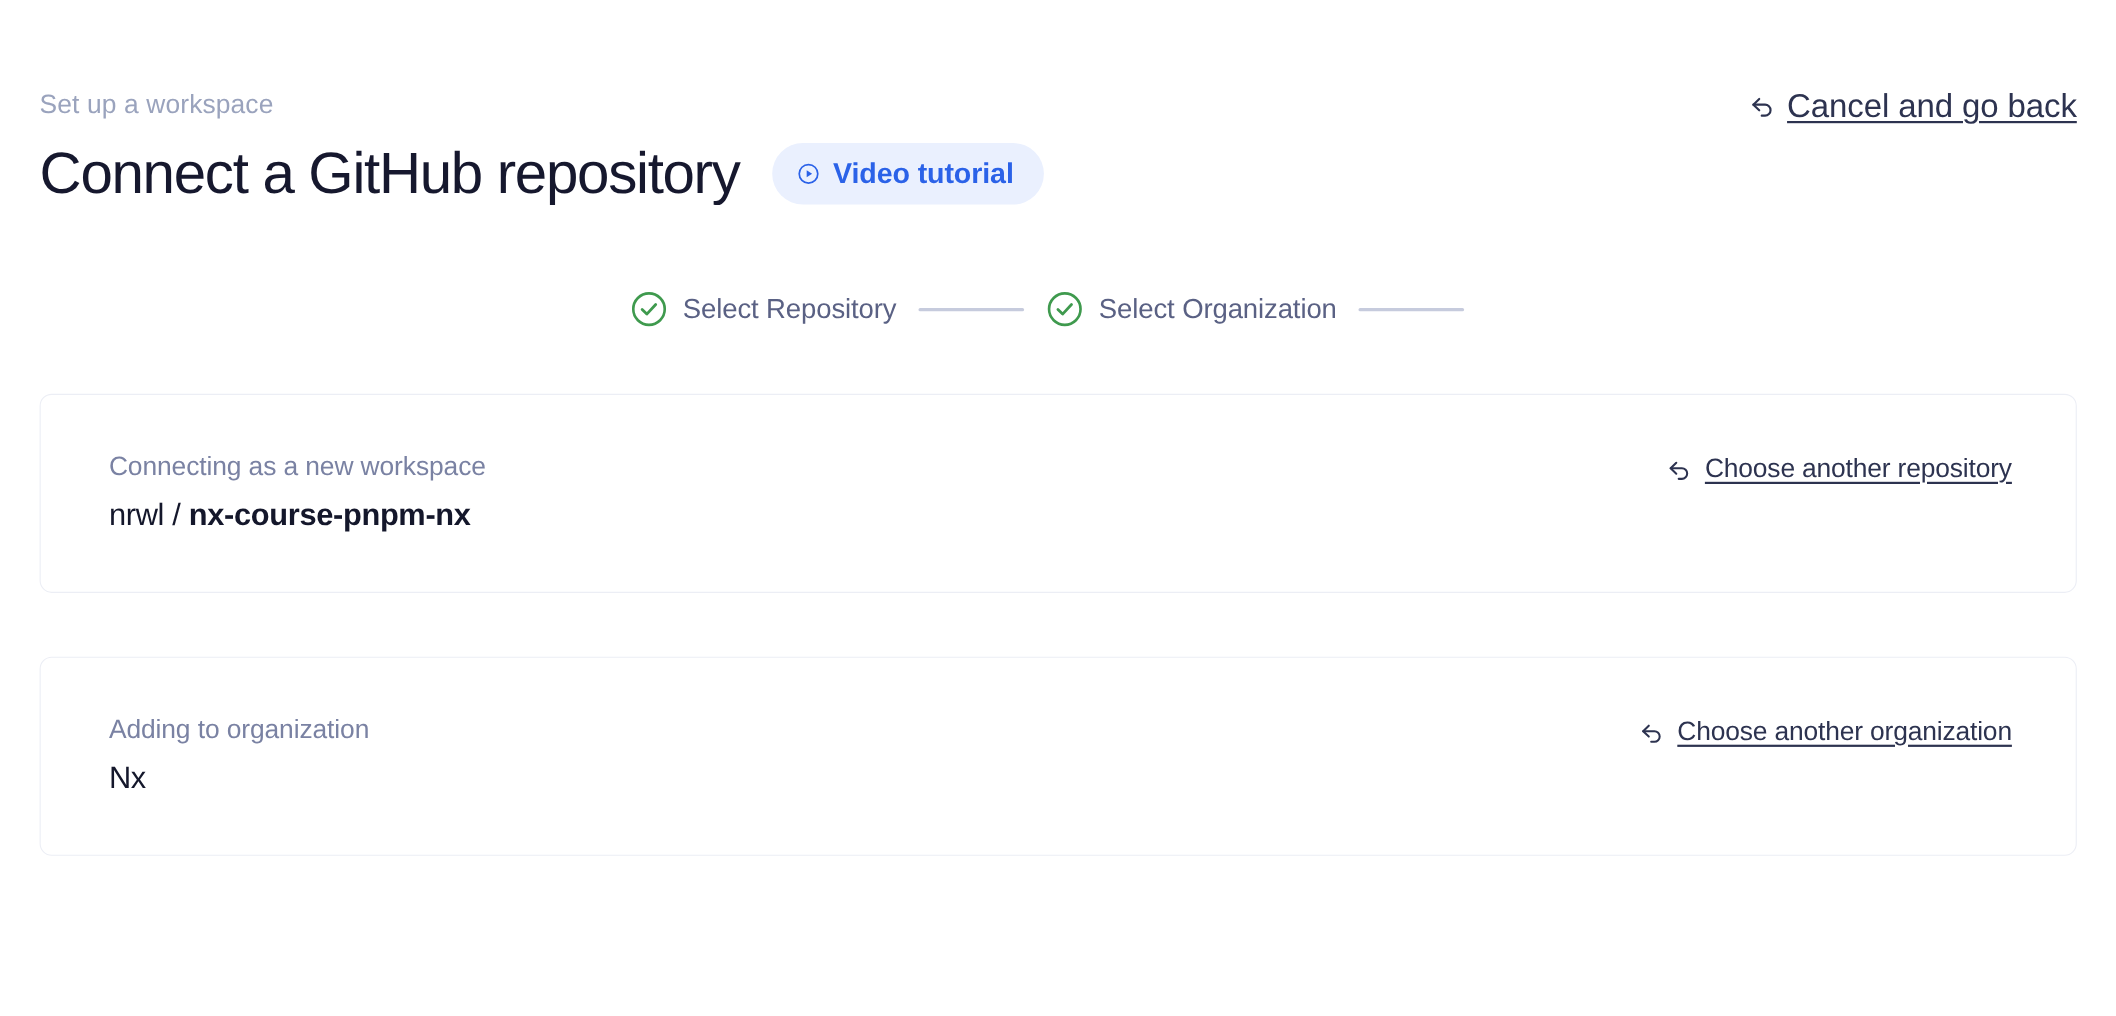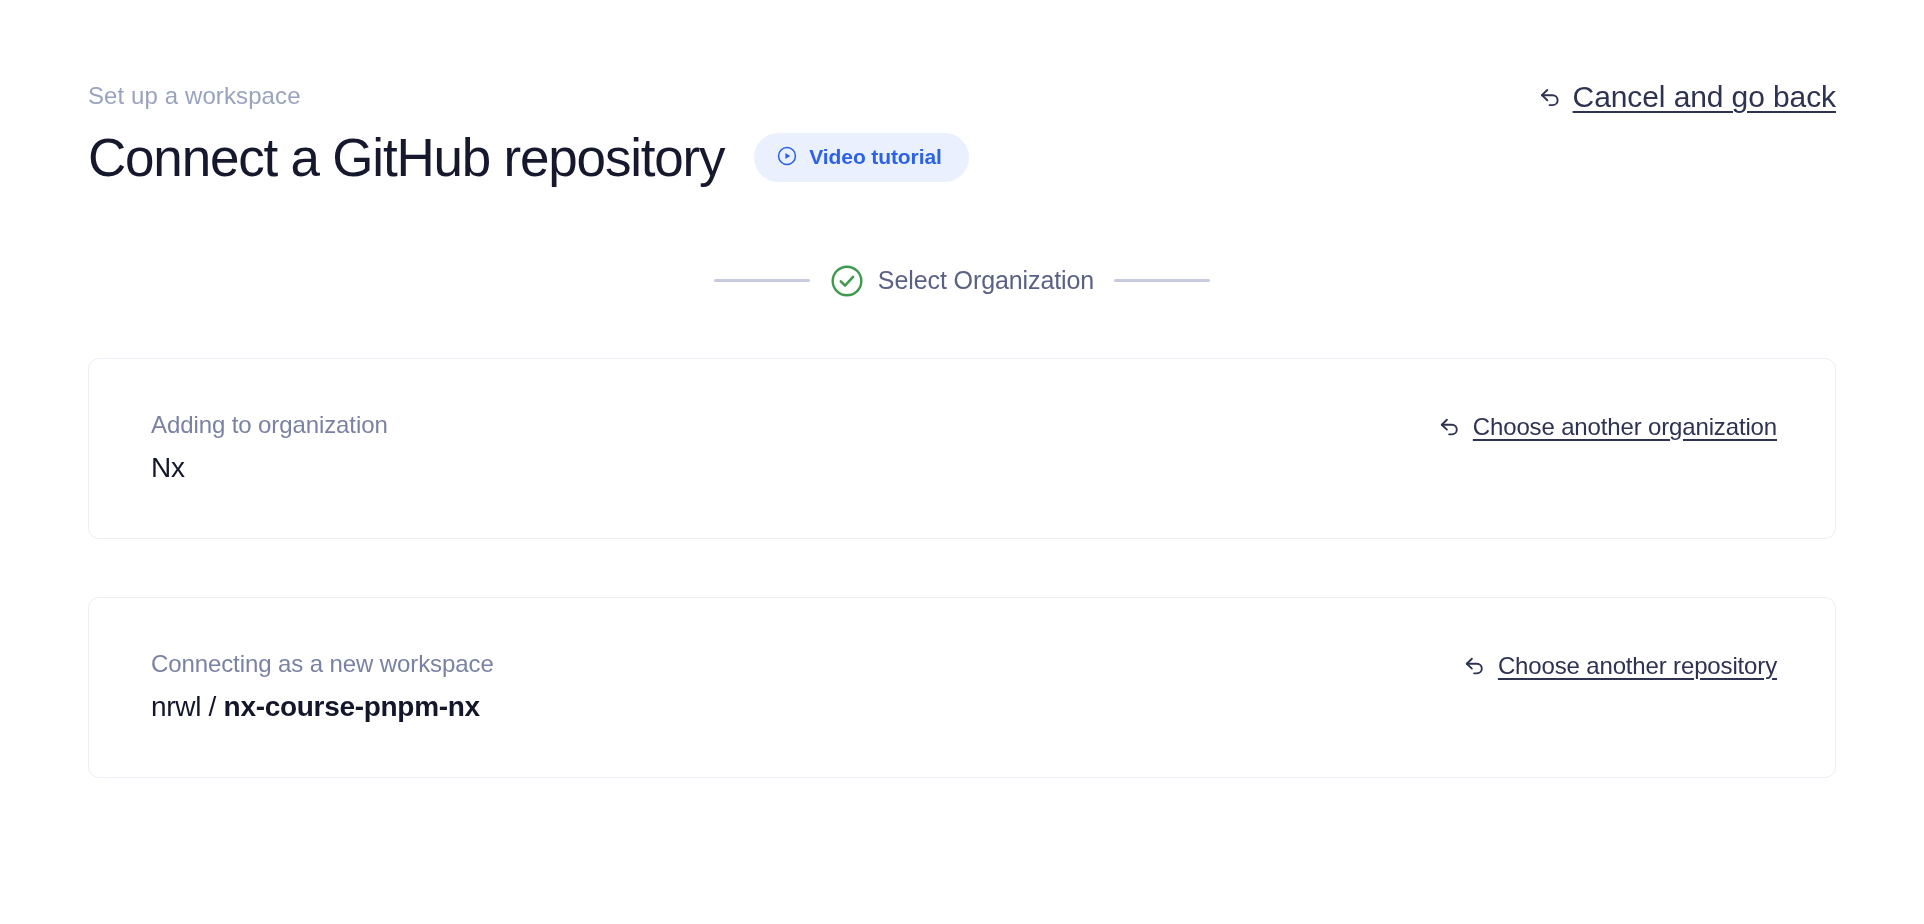--- a/index.html
+++ b/index.html
@@ -13,21 +13,21 @@
     height: 924px;
     background: #ffffff;
     font-family: "Liberation Sans", sans-serif;
     color: #1b1f35;
     overflow: hidden;
     position: relative;
   }
 
   
   .page {
-    padding: 0 88px;
+    padding: 0 36px;
   }
   .header {
     position: relative;
     padding-top: 84px;
   }
   .eyebrow {
     font-size: 24px;
     line-height: 1;
     color: #9aa3bd;
     letter-spacing: .1px;
@@ -43,28 +43,28 @@
     margin: 0;
     font-size: 53px;
     line-height: 1.05;
     font-weight: 400;
     letter-spacing: -1.2px;
     color: #16182e;
     white-space: nowrap;
   }
   .video-badge {
     display: inline-flex;
-    align-items: flex-start;
+    align-items: center;
     gap: 11px;
     background: #eaf0fe;
     color: #2b62e8;
     border: none;
     border-radius: 999px;
     padding: 12px 27px 13px 22px;
-    font-size: 21px;
+    font-size: 26px;
     font-weight: 700;
     font-family: "Liberation Sans", sans-serif;
     cursor: pointer;
     letter-spacing: -.1px;
   }
   .video-badge .play-circle {
     display: block;
     width: 22px;
     height: 22px;
     flex: 0 0 auto;
@@ -191,61 +191,68 @@
       <svg class="undo-icon" viewBox="0 0 24 24" fill="none">
         <path d="M9.5 5.5 L4.6 10.3 L9.5 15" stroke="#2d3350" stroke-width="1.8" stroke-linecap="round" stroke-linejoin="round"></path>
         <path d="M4.6 10.3 H14.4 A4.6 4.6 0 0 1 14.4 19.5 H11.6" stroke="#2d3350" stroke-width="1.8" stroke-linecap="round" stroke-linejoin="round"></path>
       </svg>
       <span class="cancel-text">Cancel and go back</span>
     </a>
   </div>
 
   <div class="stepper">
 
+    <div class="step">
+      <svg class="step-icon" viewBox="0 0 24 24" fill="none">
+        <circle cx="12" cy="12" r="10.1" stroke="#3f9a4e" stroke-width="1.7"></circle>
+        <path d="M7.6 12.3 L10.6 15.2 L16.3 9.1" stroke="#3f9a4e" stroke-width="1.8" stroke-linecap="round" stroke-linejoin="round"></path>
+      </svg>
+      <span class="step-label">Select Repository</span>
+    </div>
 
     <div class="step-connector"></div>
 
     <div class="step">
       <svg class="step-icon" viewBox="0 0 24 24" fill="none">
         <circle cx="12" cy="12" r="10.1" stroke="#3f9a4e" stroke-width="1.7"></circle>
         <path d="M7.6 12.3 L10.6 15.2 L16.3 9.1" stroke="#3f9a4e" stroke-width="1.8" stroke-linecap="round" stroke-linejoin="round"></path>
       </svg>
       <span class="step-label">Select Organization</span>
     </div>
 
     <div class="step-connector"></div>
 
   </div>
 
   <div class="cards">
-
-    <div class="card">
-      <div class="card-left">
-        <div class="card-caption">Adding to organization</div>
-        <div class="card-value regular">Nx</div>
-      </div>
-      <a class="card-action">
-        <svg class="undo-icon" viewBox="0 0 24 24" fill="none">
-          <path d="M9.5 5.5 L4.6 10.3 L9.5 15" stroke="#2d3350" stroke-width="1.8" stroke-linecap="round" stroke-linejoin="round"></path>
-          <path d="M4.6 10.3 H14.4 A4.6 4.6 0 0 1 14.4 19.5 H11.6" stroke="#2d3350" stroke-width="1.8" stroke-linecap="round" stroke-linejoin="round"></path>
-        </svg>
-        <span class="action-text">Choose another organization</span>
-      </a>
-    </div>
 
     <div class="card">
       <div class="card-left">
         <div class="card-caption">Connecting as a new workspace</div>
         <div class="card-value">
           <span class="owner">nrwl</span><span class="owner"> / </span><span>nx-course-pnpm-nx</span>
         </div>
       </div>
       <a class="card-action">
         <svg class="undo-icon" viewBox="0 0 24 24" fill="none">
           <path d="M9.5 5.5 L4.6 10.3 L9.5 15" stroke="#2d3350" stroke-width="1.8" stroke-linecap="round" stroke-linejoin="round"></path>
           <path d="M4.6 10.3 H14.4 A4.6 4.6 0 0 1 14.4 19.5 H11.6" stroke="#2d3350" stroke-width="1.8" stroke-linecap="round" stroke-linejoin="round"></path>
         </svg>
         <span class="action-text">Choose another repository</span>
       </a>
     </div>
 
+    <div class="card">
+      <div class="card-left">
+        <div class="card-caption">Adding to organization</div>
+        <div class="card-value regular">Nx</div>
+      </div>
+      <a class="card-action">
+        <svg class="undo-icon" viewBox="0 0 24 24" fill="none">
+          <path d="M9.5 5.5 L4.6 10.3 L9.5 15" stroke="#2d3350" stroke-width="1.8" stroke-linecap="round" stroke-linejoin="round"></path>
+          <path d="M4.6 10.3 H14.4 A4.6 4.6 0 0 1 14.4 19.5 H11.6" stroke="#2d3350" stroke-width="1.8" stroke-linecap="round" stroke-linejoin="round"></path>
+        </svg>
+        <span class="action-text">Choose another organization</span>
+      </a>
+    </div>
+
   </div>
 </div>
 
 </body></html>

